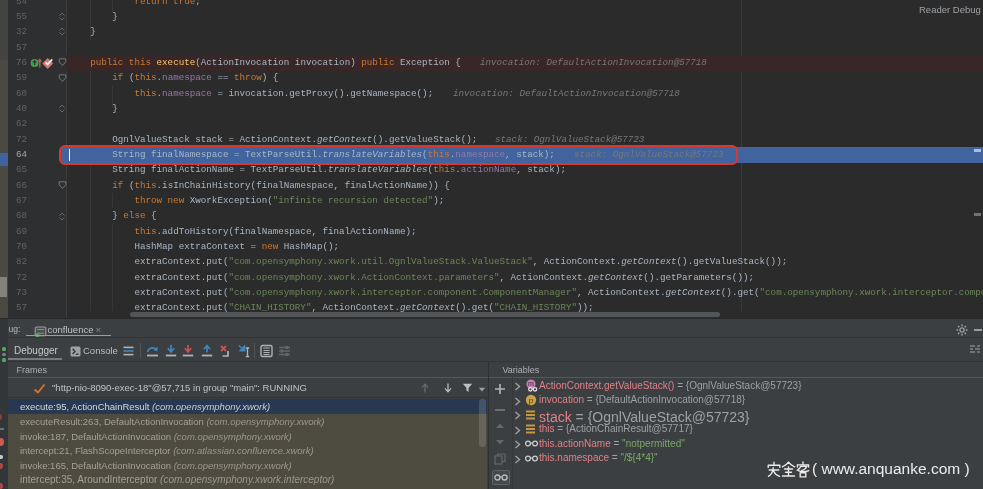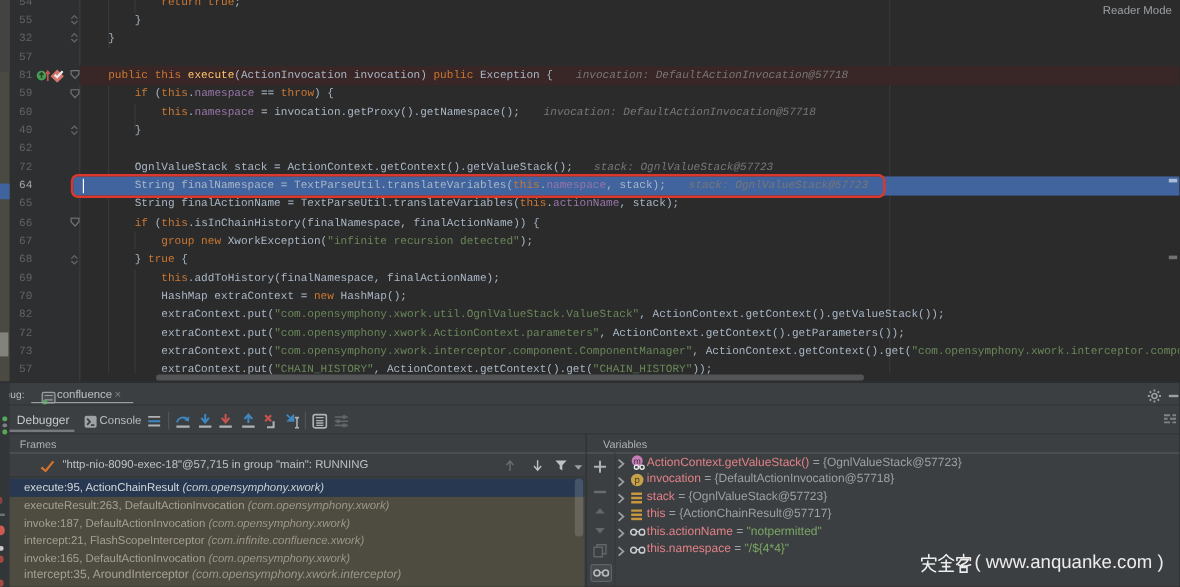--- a/index.html
+++ b/index.html
@@ -1,21 +1,21 @@
 <!DOCTYPE html>
 <html><head><meta charset="utf-8"><style>
 *{margin:0;padding:0;box-sizing:border-box}
 html,body{width:983px;height:489px;overflow:hidden}
 body{background:#2b2b2b;font-family:"Liberation Sans",sans-serif;position:relative}
 .a{position:absolute}
 .code,.ln{font-family:"Liberation Mono",monospace;font-size:9.23px;line-height:15.34px;white-space:pre;color:#a9b7c6}
 .ln{color:#606366;text-align:right;width:20px;left:7px}
 .k{color:#cc7832}.f{color:#9876aa}.m{color:#ffc66d}.s{color:#6a8759}
 .c{color:#787878;font-style:italic;position:absolute;top:0}
-.it{}
+.it{font-style:italic}
 .t{font-size:9.5px;color:#bdc0c3;white-space:pre}
 svg{display:block}
 </style></head><body>
 <div class="a" style="left:8px;top:0;width:58px;height:318px;background:#2d2f31"></div>
 <div class="a" style="left:65.5px;top:0;width:1px;height:318px;background:#3c3e40"></div>
 <div class="a" style="left:0;top:0;width:8px;height:318px;background:#4a4a42"></div>
 <div class="a" style="left:0;top:0;width:8px;height:60px;background:#434341"></div>
 <div class="a" style="left:0;top:153px;width:8px;height:13px;background:#3f639f"></div>
 <div class="a" style="left:0;top:277px;width:7px;height:20px;background:#83837d"></div>
 <div class="a" style="left:741px;top:0;width:1px;height:311px;background:#3a3a3a"></div>
@@ -24,21 +24,21 @@
 <div class="a" style="left:89.5px;top:71px;width:1px;height:240px;background:#373737"></div>
 <div class="a" style="left:111.5px;top:86px;width:1px;height:22px;background:#373737"></div>
 <div class="a" style="left:111.5px;top:193px;width:1px;height:15px;background:#373737"></div>
 <div class="a" style="left:111.5px;top:224px;width:1px;height:87px;background:#373737"></div>
 <div class="a" style="left:66px;top:55.2px;width:917px;height:15.4px;background:#392626"></div>
 <div class="a" style="left:61px;top:147.3px;width:922px;height:15.4px;background:#41639e"></div>
 <div class="ln a" style="top:-6.40px;color:#606366">54</div>
 <div class="ln a" style="top:8.94px;color:#606366">55</div>
 <div class="ln a" style="top:24.28px;color:#606366">32</div>
 <div class="ln a" style="top:39.62px;color:#606366">57</div>
-<div class="ln a" style="top:54.96px;color:#606366">81</div>
+<div class="ln a" style="top:54.96px;color:#606366">76</div>
 <div class="ln a" style="top:70.30px;color:#606366">59</div>
 <div class="ln a" style="top:85.64px;color:#606366">60</div>
 <div class="ln a" style="top:100.98px;color:#606366">40</div>
 <div class="ln a" style="top:116.32px;color:#606366">62</div>
 <div class="ln a" style="top:131.66px;color:#606366">72</div>
 <div class="ln a" style="top:147.00px;color:#a6a8ab">64</div>
 <div class="ln a" style="top:162.34px;color:#606366">65</div>
 <div class="ln a" style="top:177.68px;color:#606366">66</div>
 <div class="ln a" style="top:193.02px;color:#606366">67</div>
 <div class="ln a" style="top:208.36px;color:#606366">68</div>
@@ -96,34 +96,34 @@
 <div class="code a" style="left:68.0px;top:8.94px;width:915px">        }</div>
 <div class="code a" style="left:68.0px;top:24.28px;width:915px">    }</div>
 <div class="code a" style="left:68.0px;top:54.96px;width:915px">    <span class="k">public this </span><span class="m">execute</span>(ActionInvocation invocation) <span class="k">public </span>Exception {<span class="c" style="left:412.0px">invocation: DefaultActionInvocation@57718</span></div>
 <div class="code a" style="left:68.0px;top:70.30px;width:915px">        <span class="k">if </span>(<span class="k">this</span>.<span class="f">namespace</span> == <span class="k">throw</span>) {</div>
 <div class="code a" style="left:68.0px;top:85.64px;width:915px">            <span class="k">this</span>.<span class="f">namespace</span> = invocation.getProxy().getNamespace();<span class="c" style="left:385.0px">invocation: DefaultActionInvocation@57718</span></div>
 <div class="code a" style="left:68.0px;top:100.98px;width:915px">        }</div>
 <div class="code a" style="left:68.0px;top:131.66px;width:915px">        OgnlValueStack stack = ActionContext.<span class="it">getContext</span>().getValueStack();<span class="c" style="left:427.0px">stack: OgnlValueStack@57723</span></div>
 <div class="code a" style="left:68.0px;top:147.00px;width:915px">        String finalNamespace = TextParseUtil.<span class="it">translateVariables</span>(<span class="k">this</span>.<span class="f">namespace</span>, stack);<span class="c" style="left:506.0px">stack: OgnlValueStack@57723</span></div>
 <div class="code a" style="left:68.0px;top:162.34px;width:915px">        String finalActionName = TextParseUtil.<span class="it">translateVariables</span>(<span class="k">this</span>.<span class="f">actionName</span>, stack);</div>
 <div class="code a" style="left:68.0px;top:177.68px;width:915px">        <span class="k">if </span>(<span class="k">this</span>.isInChainHistory(finalNamespace, finalActionName)) {</div>
-<div class="code a" style="left:68.0px;top:193.02px;width:915px">            <span class="k">group new </span>XworkException(<span class="s">"infinite recursion detected"</span>);</div>
-<div class="code a" style="left:68.0px;top:208.36px;width:915px">        } <span class="k">true </span>{</div>
+<div class="code a" style="left:68.0px;top:193.02px;width:915px">            <span class="k">throw new </span>XworkException(<span class="s">"infinite recursion detected"</span>);</div>
+<div class="code a" style="left:68.0px;top:208.36px;width:915px">        } <span class="k">else </span>{</div>
 <div class="code a" style="left:68.0px;top:223.70px;width:915px">            <span class="k">this</span>.addToHistory(finalNamespace, finalActionName);</div>
 <div class="code a" style="left:68.0px;top:239.04px;width:915px">            HashMap extraContext = <span class="k">new </span>HashMap();</div>
 <div class="code a" style="left:68.0px;top:254.38px;width:915px">            extraContext.put(<span class="s">"com.opensymphony.xwork.util.OgnlValueStack.ValueStack"</span>, ActionContext.<span class="it">getContext</span>().getValueStack());</div>
 <div class="code a" style="left:68.0px;top:269.72px;width:915px">            extraContext.put(<span class="s">"com.opensymphony.xwork.ActionContext.parameters"</span>, ActionContext.<span class="it">getContext</span>().getParameters());</div>
 <div class="code a" style="left:68.0px;top:285.06px;width:915px">            extraContext.put(<span class="s">"com.opensymphony.xwork.interceptor.component.ComponentManager"</span>, ActionContext.<span class="it">getContext</span>().get(<span class="s">"com.opensymphony.xwork.interceptor.component.Compone</span></div>
 <div class="code a" style="left:68.0px;top:300.40px;width:915px">            extraContext.put(<span class="s">"CHAIN_HISTORY"</span>, ActionContext.<span class="it">getContext</span>().get(<span class="s">"CHAIN_HISTORY"</span>));</div>
 <div class="a" style="left:68.5px;top:149px;width:1.6px;height:12.4px;background:#ffffff"></div>
 <div class="a" style="left:58.5px;top:145px;width:679px;height:19.6px;border:2.6px solid #dc372c;border-radius:6px"></div>
 <div class="a" style="left:130px;top:311.5px;width:590px;height:5.5px;background:#525456;border-radius:3px"></div>
 <div class="a" style="left:974px;top:149px;width:7px;height:3px;background:#aebdd6"></div>
 <div class="a" style="left:974px;top:213px;width:7px;height:3px;background:#707274"></div>
-<div class="a" style="left:919px;top:3.5px;font-size:9.5px;color:#9da1a6;white-space:nowrap">Reader Mode</div>
+<div class="a" style="left:919px;top:3.5px;font-size:9.5px;color:#9da1a6;white-space:nowrap">Reader Debug</div>
 <div class="a" style="left:0;top:318px;width:983px;height:171px;background:#3c3f41;border-top:1px solid #282b2d"></div>
 <div class="a t" style="left:-7px;top:324px;color:#b9bcbf;font-size:8.5px">Debug:</div>
 <div class="a" style="left:33.5px;top:324.5px">
     <svg width="13" height="13" viewBox="0 0 13 13">
 <rect x="1.2" y="2" width="10.6" height="8.8" rx="1.3" fill="#4b4e50" stroke="#9a9da0" stroke-width="1.1"></rect>
 <path d="M3.2 4.6 L10 4.6 M3.2 8.2 L10 8.2" stroke="#9a9da0" stroke-width="0.9"></path>
 <circle cx="3.4" cy="10.4" r="2.2" fill="#55a85b"></circle>
 </svg>
   </div>
 <div class="a t" style="left:47.5px;top:323.5px">confluence</div>
@@ -248,21 +248,21 @@
 <div class="a" style="left:478px;top:386.5px">
     <svg width="8" height="5" viewBox="0 0 8 5">
       <path d="M0.8 0.8 L7.2 0.8 L4 4.4 Z" fill="#9da0a3"></path>
     </svg>
   </div>
 <div class="a" style="left:8px;top:414.4px;width:479px;height:74.6px;background:#4e4b40"></div>
 <div class="a" style="left:8px;top:399px;width:479px;height:15.4px;background:#283850"></div>
 <div class="a" style="left:20px;top:401px;font-size:9.5px;color:#d4d8dc;white-space:pre">execute:95, ActionChainResult <span style="font-style:italic;color:#c8ccd0">(com.opensymphony.xwork)</span></div>
 <div class="a" style="left:20px;top:416px;font-size:9.5px;color:#a5a192;white-space:pre">executeResult:263, DefaultActionInvocation <span style="font-style:italic;color:#9b9788">(com.opensymphony.xwork)</span></div>
 <div class="a" style="left:20px;top:430.5px;font-size:9.5px;color:#a5a192;white-space:pre">invoke:187, DefaultActionInvocation <span style="font-style:italic;color:#9b9788">(com.opensymphony.xwork)</span></div>
-<div class="a" style="left:20px;top:445px;font-size:9.5px;color:#a5a192;white-space:pre">intercept:21, FlashScopeInterceptor <span style="font-style:italic;color:#9b9788">(com.infinite.confluence.xwork)</span></div>
+<div class="a" style="left:20px;top:445px;font-size:9.5px;color:#a5a192;white-space:pre">intercept:21, FlashScopeInterceptor <span style="font-style:italic;color:#9b9788">(com.atlassian.confluence.xwork)</span></div>
 <div class="a" style="left:20px;top:459.5px;font-size:9.5px;color:#a5a192;white-space:pre">invoke:165, DefaultActionInvocation <span style="font-style:italic;color:#9b9788">(com.opensymphony.xwork)</span></div>
 <div class="a" style="left:20px;top:474px;font-size:10px;color:#a5a192;white-space:pre">intercept:35, AroundInterceptor <span style="font-style:italic;color:#9b9788">(com.opensymphony.xwork.interceptor)</span></div>
 <div class="a" style="left:479px;top:399px;width:7px;height:48px;background:rgba(255,255,255,0.14);border-radius:3px"></div>
 <div class="a" style="left:487.5px;top:361px;width:1.2px;height:128px;background:#2e3032"></div>
 <div class="a" style="left:511.5px;top:377px;width:1px;height:112px;background:#36393b"></div>
 <div class="a" style="left:494px;top:383px">
     <svg width="12" height="12" viewBox="0 0 12 12">
       <path d="M6 1 L6 11 M1 6 L11 6" stroke="#afb1b3" stroke-width="1.7"></path>
     </svg>
   </div>
@@ -323,21 +323,21 @@
 <div class="a" style="left:514px;top:411.0px">
     <svg width="7" height="9" viewBox="0 0 7 9">
       <path d="M1.5 1 L5.5 4.5 L1.5 8" stroke="#9da0a3" stroke-width="1.4" fill="none"></path>
     </svg>
   </div>
 <div class="a" style="left:525px;top:409.5px">
     <svg width="11" height="10" viewBox="0 0 11 10">
       <path d="M1 1.5 L10 1.5 M1 5 L10 5 M1 8.5 L10 8.5" stroke="#c8963e" stroke-width="2"></path>
     </svg>
   </div>
-<div class="a" style="left:539px;top:408.5px;font-size:10px;white-space:pre"><span style="color:#e08087">stack</span><span style="color:#9da0a4"> = </span><span style="color:#9da0a4">{OgnlValueStack@57723}</span></div>
+<div class="a" style="left:539px;top:408.5px;font-size:14px;white-space:pre"><span style="color:#e08087">stack</span><span style="color:#9da0a4"> = </span><span style="color:#9da0a4">{OgnlValueStack@57723}</span></div>
 <div class="a" style="left:514px;top:425.5px">
     <svg width="7" height="9" viewBox="0 0 7 9">
       <path d="M1.5 1 L5.5 4.5 L1.5 8" stroke="#9da0a3" stroke-width="1.4" fill="none"></path>
     </svg>
   </div>
 <div class="a" style="left:525px;top:424px">
     <svg width="11" height="10" viewBox="0 0 11 10">
       <path d="M1 1.5 L10 1.5 M1 5 L10 5 M1 8.5 L10 8.5" stroke="#c8963e" stroke-width="2"></path>
     </svg>
   </div>

